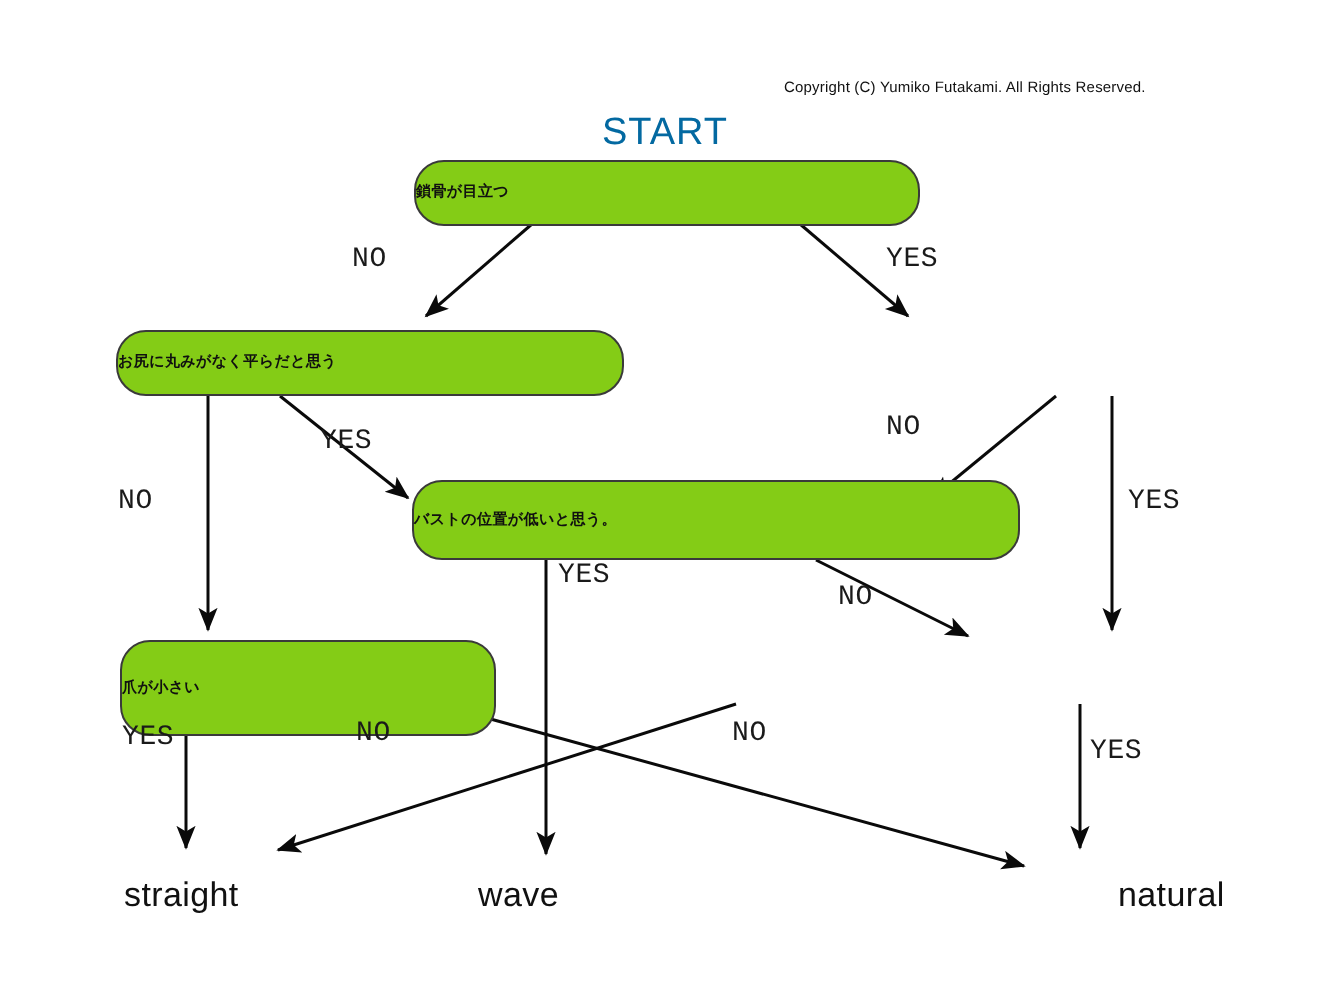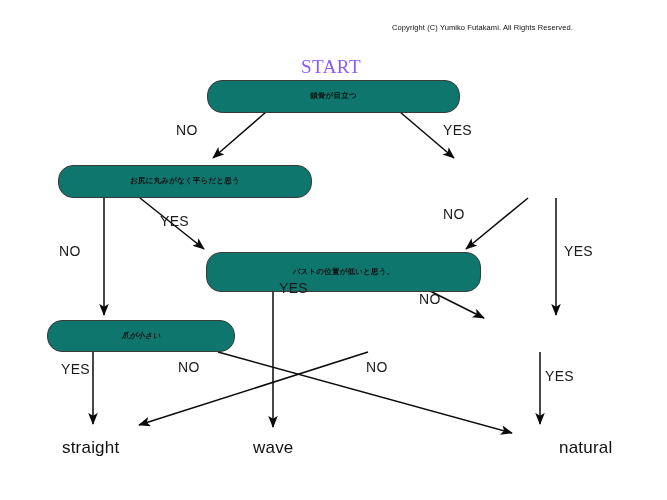--- a/index.html
+++ b/index.html
@@ -11,66 +11,66 @@
     overflow:hidden;
   }
   #chart{position:relative;width:667px;height:500px;}
 
   .copyright{
     position:absolute;
     font-size:7.5px;
     color:#111;
     letter-spacing:.1px;
     white-space:nowrap;
+    margin-top:16px;
   }
 
   .node{
     position:absolute;
     box-sizing:border-box;
-    background:#0f766e;
+    background:#84cc16;
     border:1px solid #3a3a3a;
     border-radius:15px;
     display:flex;
     align-items:center;
-    justify-content:center;
     text-align:center;
   }
   .node .node-text{
     font-size:7.5px;
     font-weight:bold;
     color:#101010;
     line-height:1.1;
     white-space:nowrap;
     letter-spacing:.2px;
   }
 
   .title{
     position:absolute;
     font-size:19px;
-    color:#8b5cf6;
+    color:#0369a1;
     letter-spacing:.5px;
     white-space:nowrap;
-    font-family:Liberation Serif, serif;
   }
 
   .terminal{
     position:absolute;
     font-size:17px;
     color:#111;
     white-space:nowrap;
     letter-spacing:.2px;
     text-align:right;
   }
 
   .edge-label{
     position:absolute;
     font-size:14px;
     color:#1a1a1a;
     white-space:nowrap;
     letter-spacing:.3px;
+    font-family:Liberation Mono, monospace;
   }
 
   svg.edges{
     position:absolute;
     left:0;top:0;
     width:667px;height:500px;
     overflow:visible;
     pointer-events:none;
   }
   svg.edges line{stroke:#0a0a0a;stroke-width:1.5;}
@@ -107,25 +107,25 @@
 
   <div class="node" style="left:207px;top:80px;width:253px;height:33px;">
     <span class="node-text">鎖骨が目立つ</span>
   </div>
 
   <div class="node" style="left:58px;top:165px;width:254px;height:33px;">
     <span class="node-text">お尻に丸みがなく平らだと思う</span>
   </div>
 
 
-  <div class="node" style="left:206px;top:252px;width:275px;height:40px;">
+  <div class="node" style="left:206px;top:240px;width:304px;height:40px;">
     <span class="node-text">バストの位置が低いと思う。</span>
   </div>
 
-  <div class="node" style="left:47px;top:320px;width:188px;height:32px;font-style:italic;">
+  <div class="node" style="left:60px;top:320px;width:188px;height:48px;">
     <span class="node-text">爪が小さい</span>
   </div>
 
 
   <div class="edge-label" style="left:176px;top:122px;">NO</div>
   <div class="edge-label" style="left:443px;top:122px;">YES</div>
 
   <div class="edge-label" style="left:59px;top:243px;">NO</div>
   <div class="edge-label" style="left:160px;top:213px;">YES</div>
 
@@ -135,16 +135,16 @@
   <div class="edge-label" style="left:279px;top:280px;">YES</div>
   <div class="edge-label" style="left:419px;top:291px;">NO</div>
 
   <div class="edge-label" style="left:61px;top:361px;">YES</div>
   <div class="edge-label" style="left:178px;top:359px;">NO</div>
 
   <div class="edge-label" style="left:366px;top:359px;">NO</div>
   <div class="edge-label" style="left:545px;top:368px;">YES</div>
 
   <div class="terminal" style="left:62px;top:438px;">straight</div>
-  <div class="terminal" style="left:253px;top:438px;">wave</div>
+  <div class="terminal" style="left:239px;top:438px;">wave</div>
   <div class="terminal" style="left:519px;top:438px;margin-left:40px;">natural</div>
 
 </div>
 
 </body></html>

